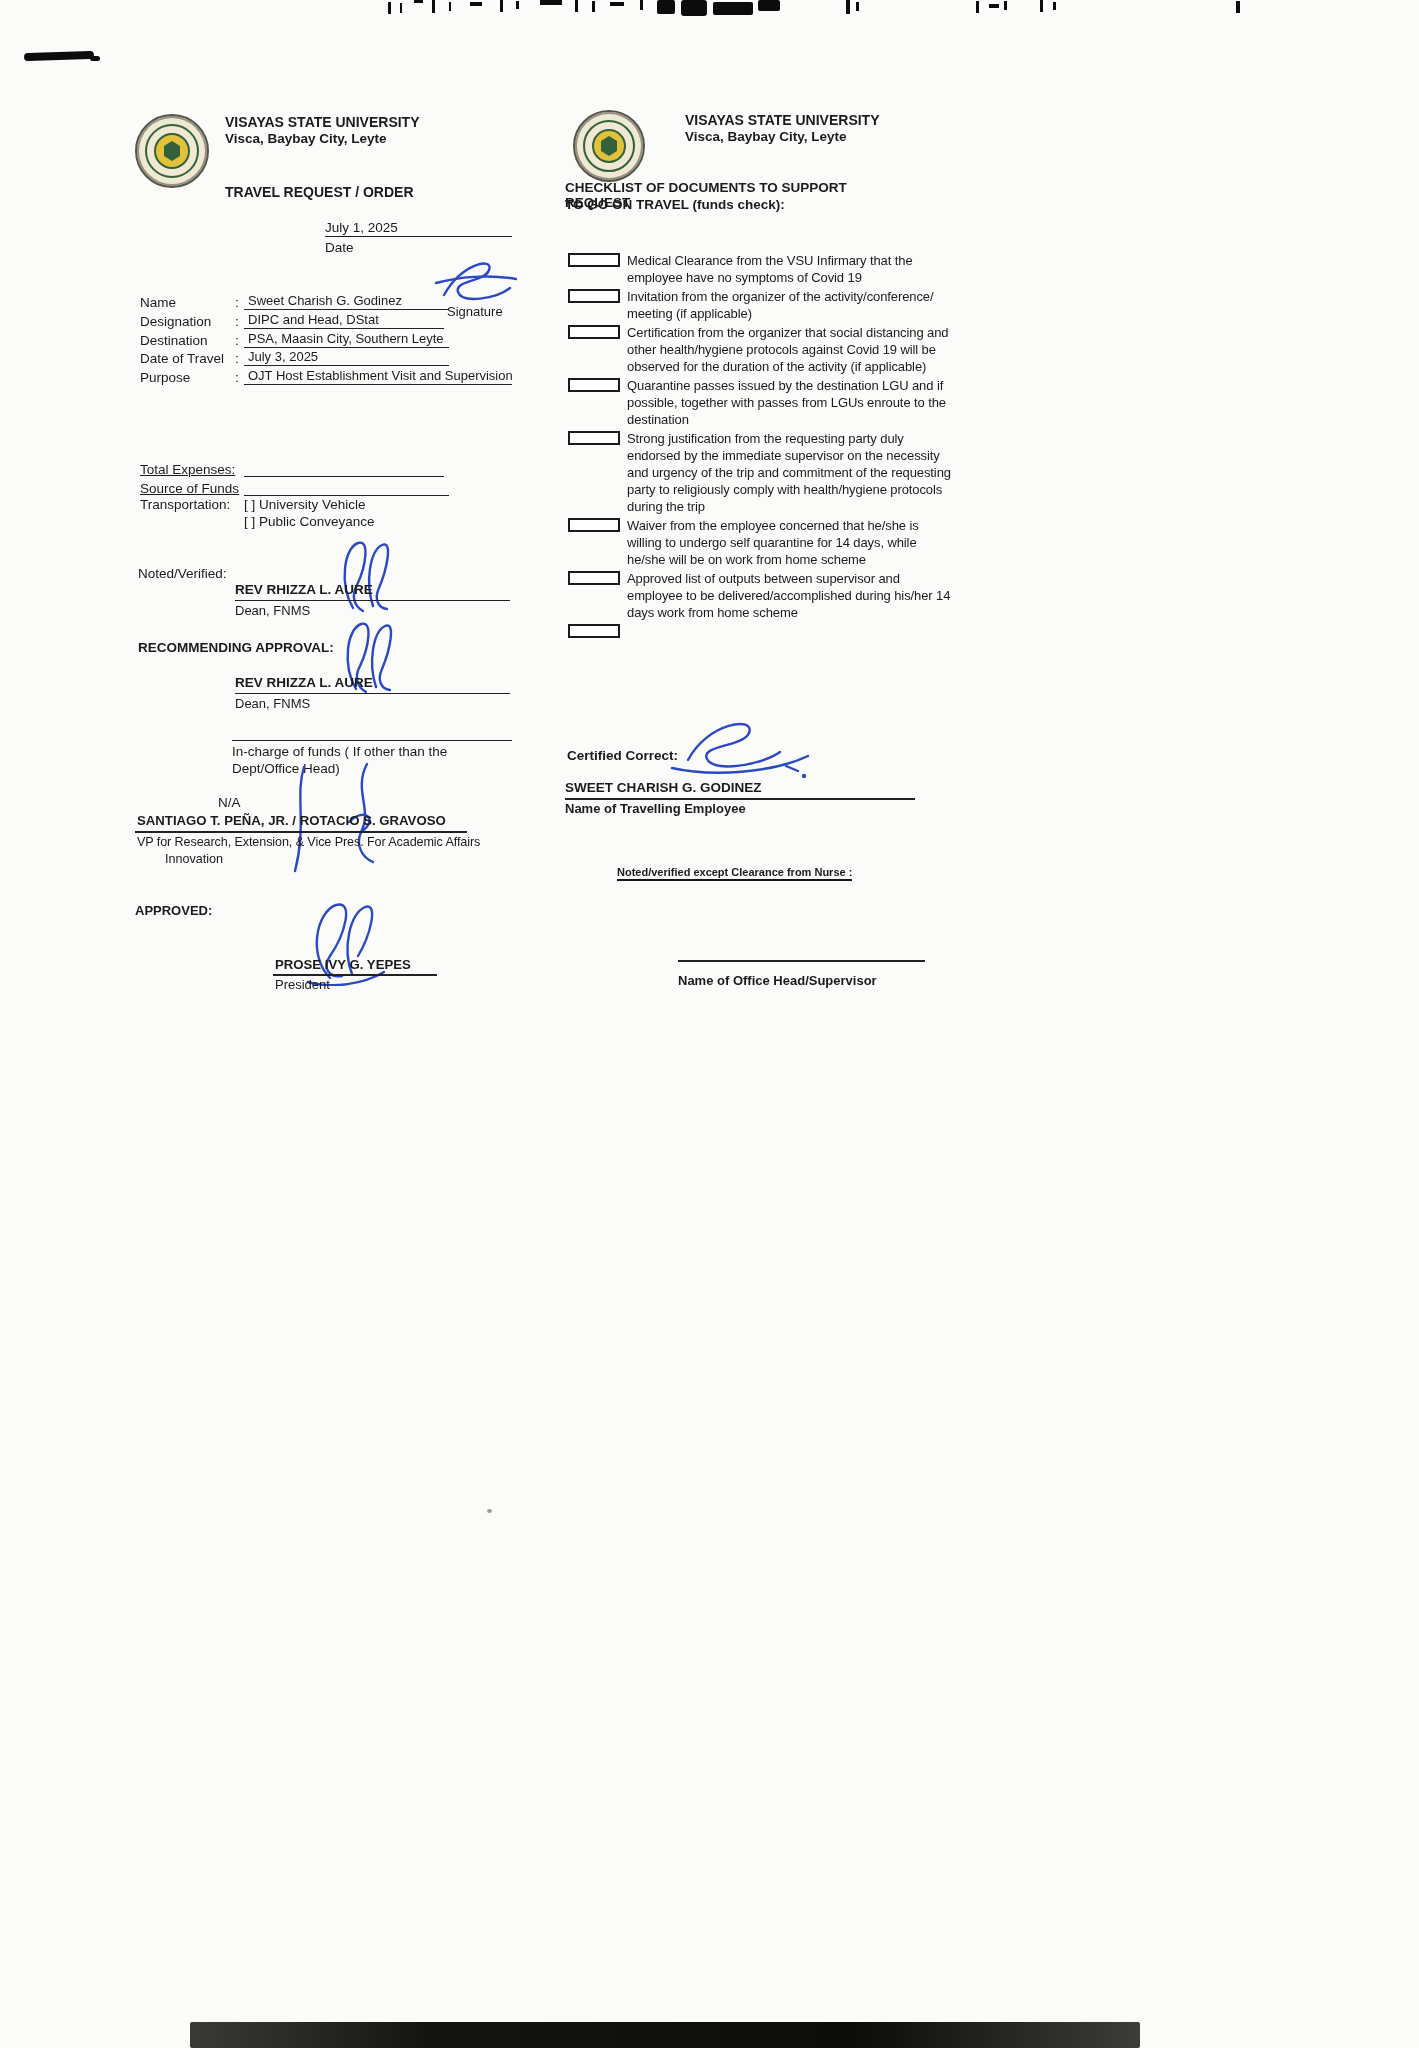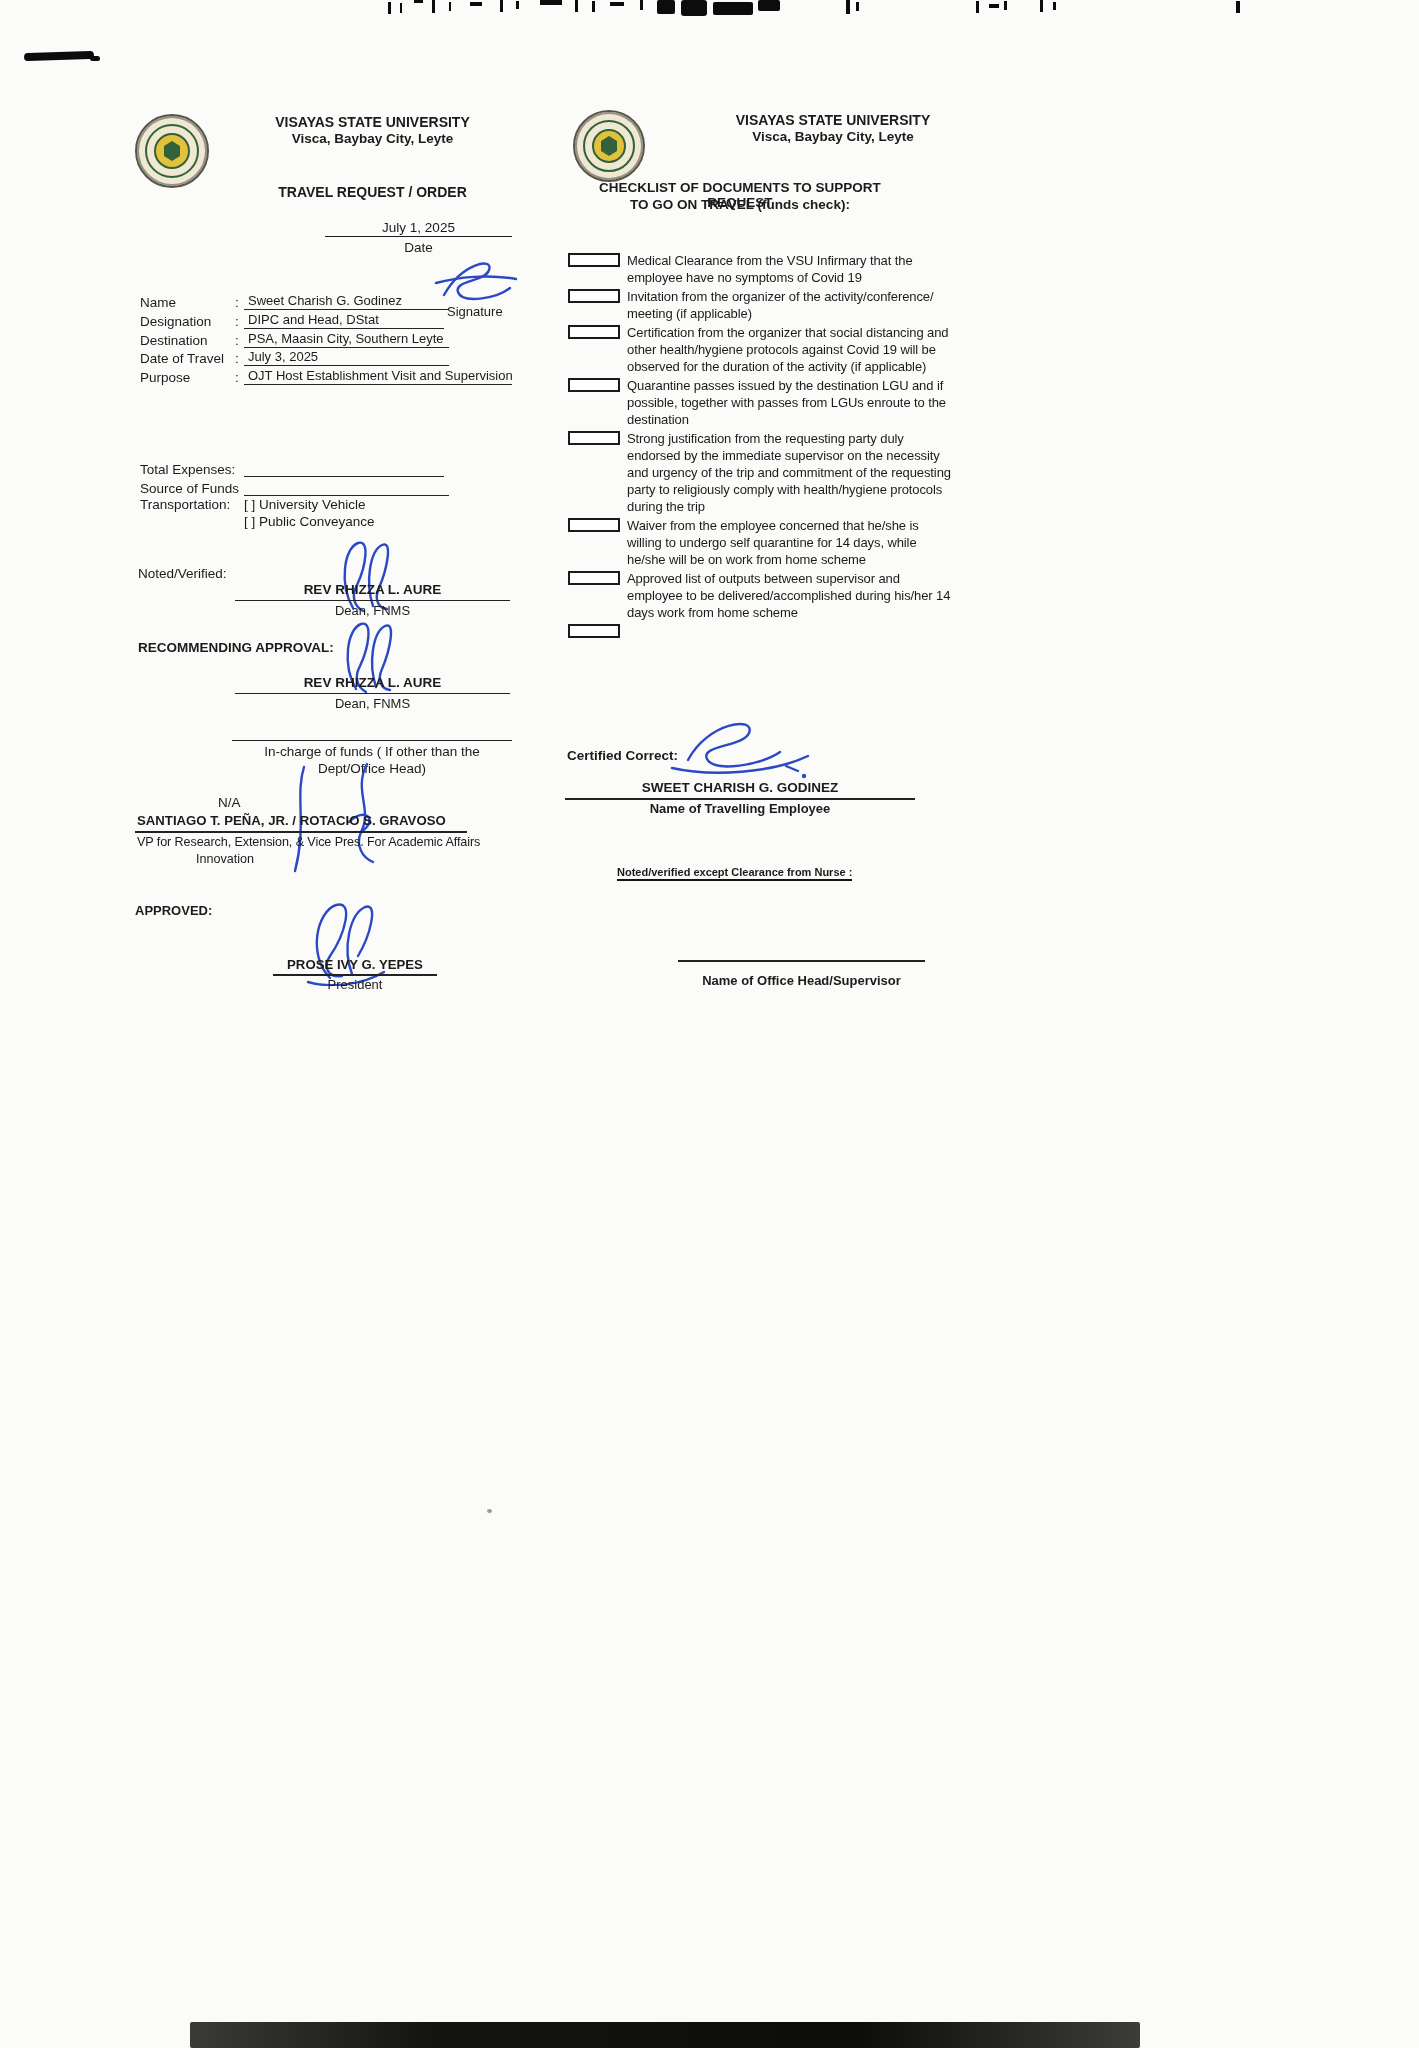--- a/index.html
+++ b/index.html
@@ -7,37 +7,37 @@
   .page {
     position:relative; width:1419px; height:2048px;
     background:var(--paper,#fbfbf9);
     font-family:"Liberation Sans", sans-serif;
     color:var(--text,#1b1b1b);
     overflow:hidden;
   }
   .abs { position:absolute; }
   .col { position:absolute; }
   .b { font-weight:bold; }
-  .ctr { text-align:center; }
+  .ctr { text-align:left; }
   .line { border-bottom:1.6px solid #222; height:0; }
   .mk { position:absolute; background:#0c0c0c; }
 
   
   .seal { width:74px; height:74px; border-radius:50%; background:#efe8d2;
           border:2px solid #55534a; position:relative; box-shadow: inset 0 0 0 2px #979384; }
   .seal-ring { position:absolute; inset:8px; border-radius:50%; border:2px solid var(--seal_green,#33613a); }
   .seal-center { position:absolute; inset:17px; border-radius:50%; background:var(--seal_yellow,#e2c23b);
                  border:2px solid var(--seal_green,#33613a); display:flex; align-items:center; justify-content:center; }
   .seal-emblem { width:16px; height:20px; background:var(--seal_green,#33613a);
                  clip-path:polygon(50% 0,100% 25%,100% 75%,50% 100%,0 75%,0 25%); }
 
   
   .frow { display:flex; align-items:flex-end; font-size:13.5px; height:19px; }
   .flabel { width:90px; }
-  .flabel2 { width:104px; }
+  .flabel2 { width:104px;text-decoration:underline; }
   .fsep { width:14px; text-align:center; }
   .fval { border-bottom:1.6px solid #242424; padding:0 2px 1px 4px; white-space:nowrap; font-size:13px; }
   .fblank { border-bottom:1.6px solid #242424; height:15px; }
 
   
   .chk-list { position:absolute; left:3px; top:144px; width:383px; font-size:13px; line-height:17px; letter-spacing:-0.1px; }
   .chk-item { display:flex; gap:7px; margin-bottom:2px; }
   .chk-box { flex:0 0 52px; height:14px; border:2px solid #1a1a1a; margin-top:1px; background:#fff; }
   .chk-text { flex:1; }
 

